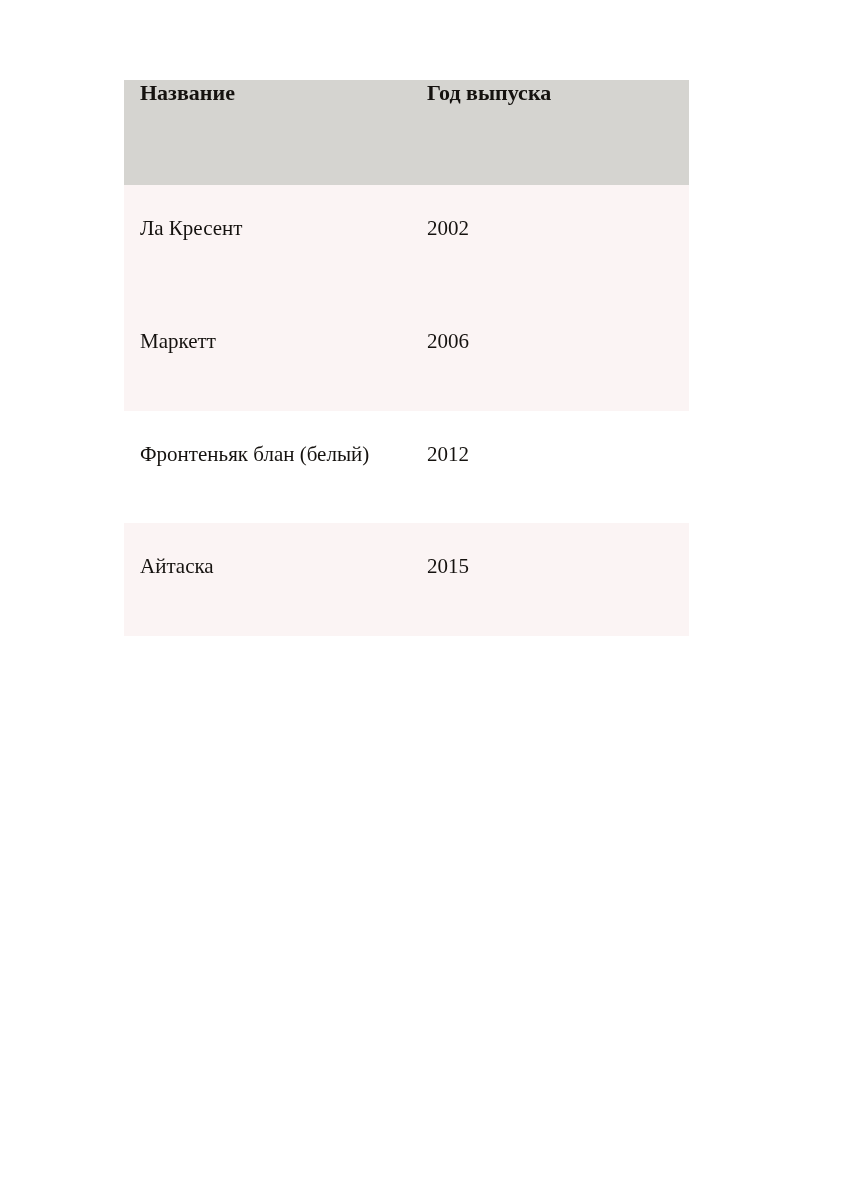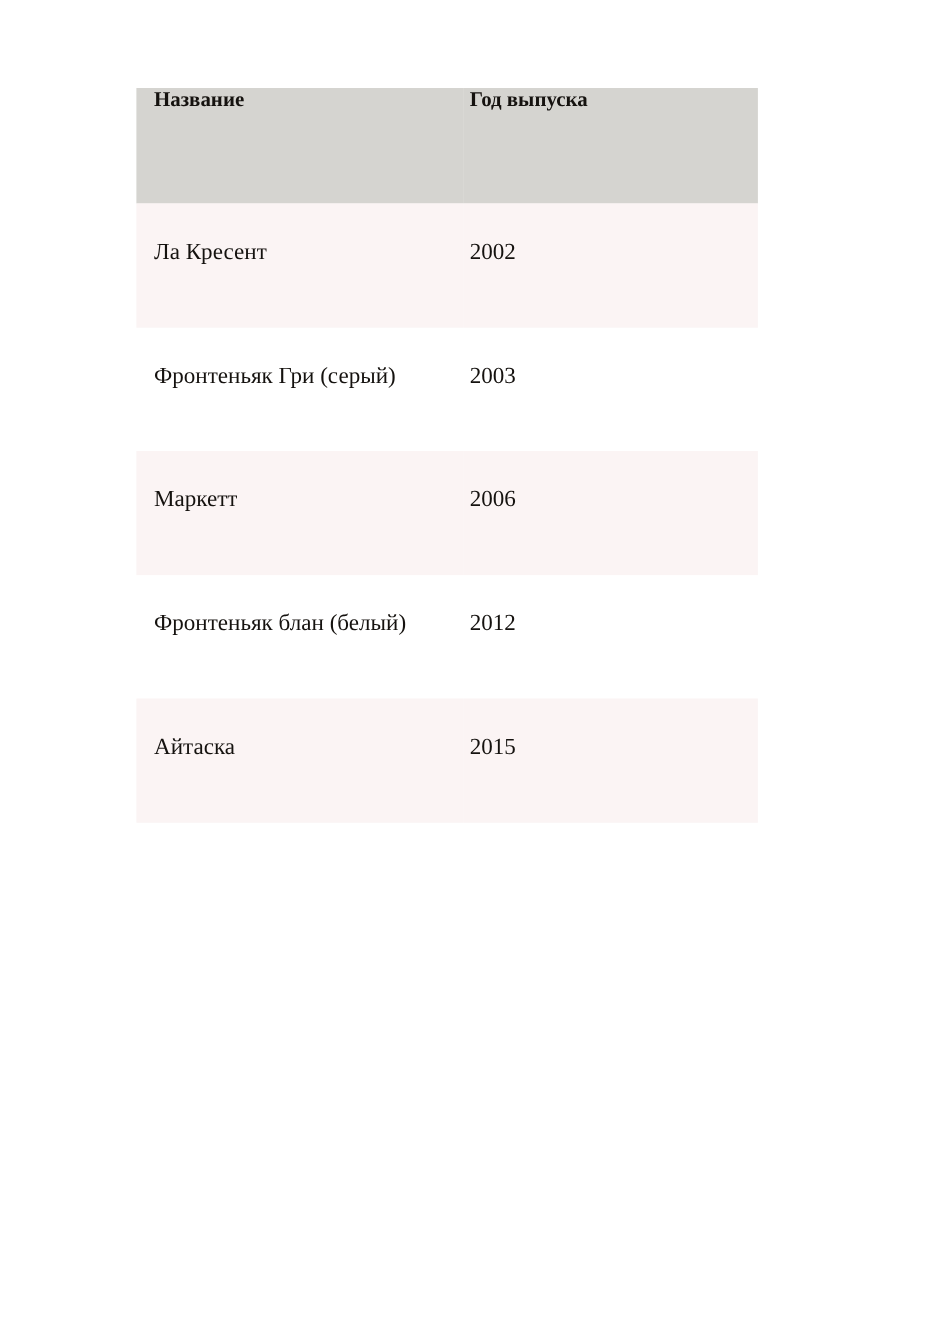--- a/index.html
+++ b/index.html
@@ -42,21 +42,21 @@
     padding: 0;
     border: none;
   }
 
   
   thead tr {
     background: #d5d4d0;
   }
   thead th {
     height: 105px;
-    font-size: 19px;
+    font-size: 22px;
     font-weight: bold;
     color: #15120f;
     padding-top: 34px;
     box-sizing: border-box;
   }
   thead th.col-name {
     padding-left: 16px;
     width: 297px;
   }
   thead th.col-year {
@@ -108,24 +108,20 @@
         <tr>
           <th class="col-name">Название</th>
           <th class="col-year">Год выпуска</th>
         </tr>
       </thead>
       <tbody>
         <tr class="shaded row-tall">
           <td class="col-name">Ла Кресент</td>
           <td class="col-year">2002</td>
         </tr>
-        <tr class="plain row-short">
-          <td class="col-name">Фронтеньяк Гри (серый)</td>
-          <td class="col-year">2003</td>
-        </tr>
         <tr class="shaded row-tall">
           <td class="col-name">Маркетт</td>
           <td class="col-year">2006</td>
         </tr>
         <tr class="plain row-short">
           <td class="col-name">Фронтеньяк блан (белый)</td>
           <td class="col-year">2012</td>
         </tr>
         <tr class="shaded row-tall">
           <td class="col-name">Айтаска</td>

